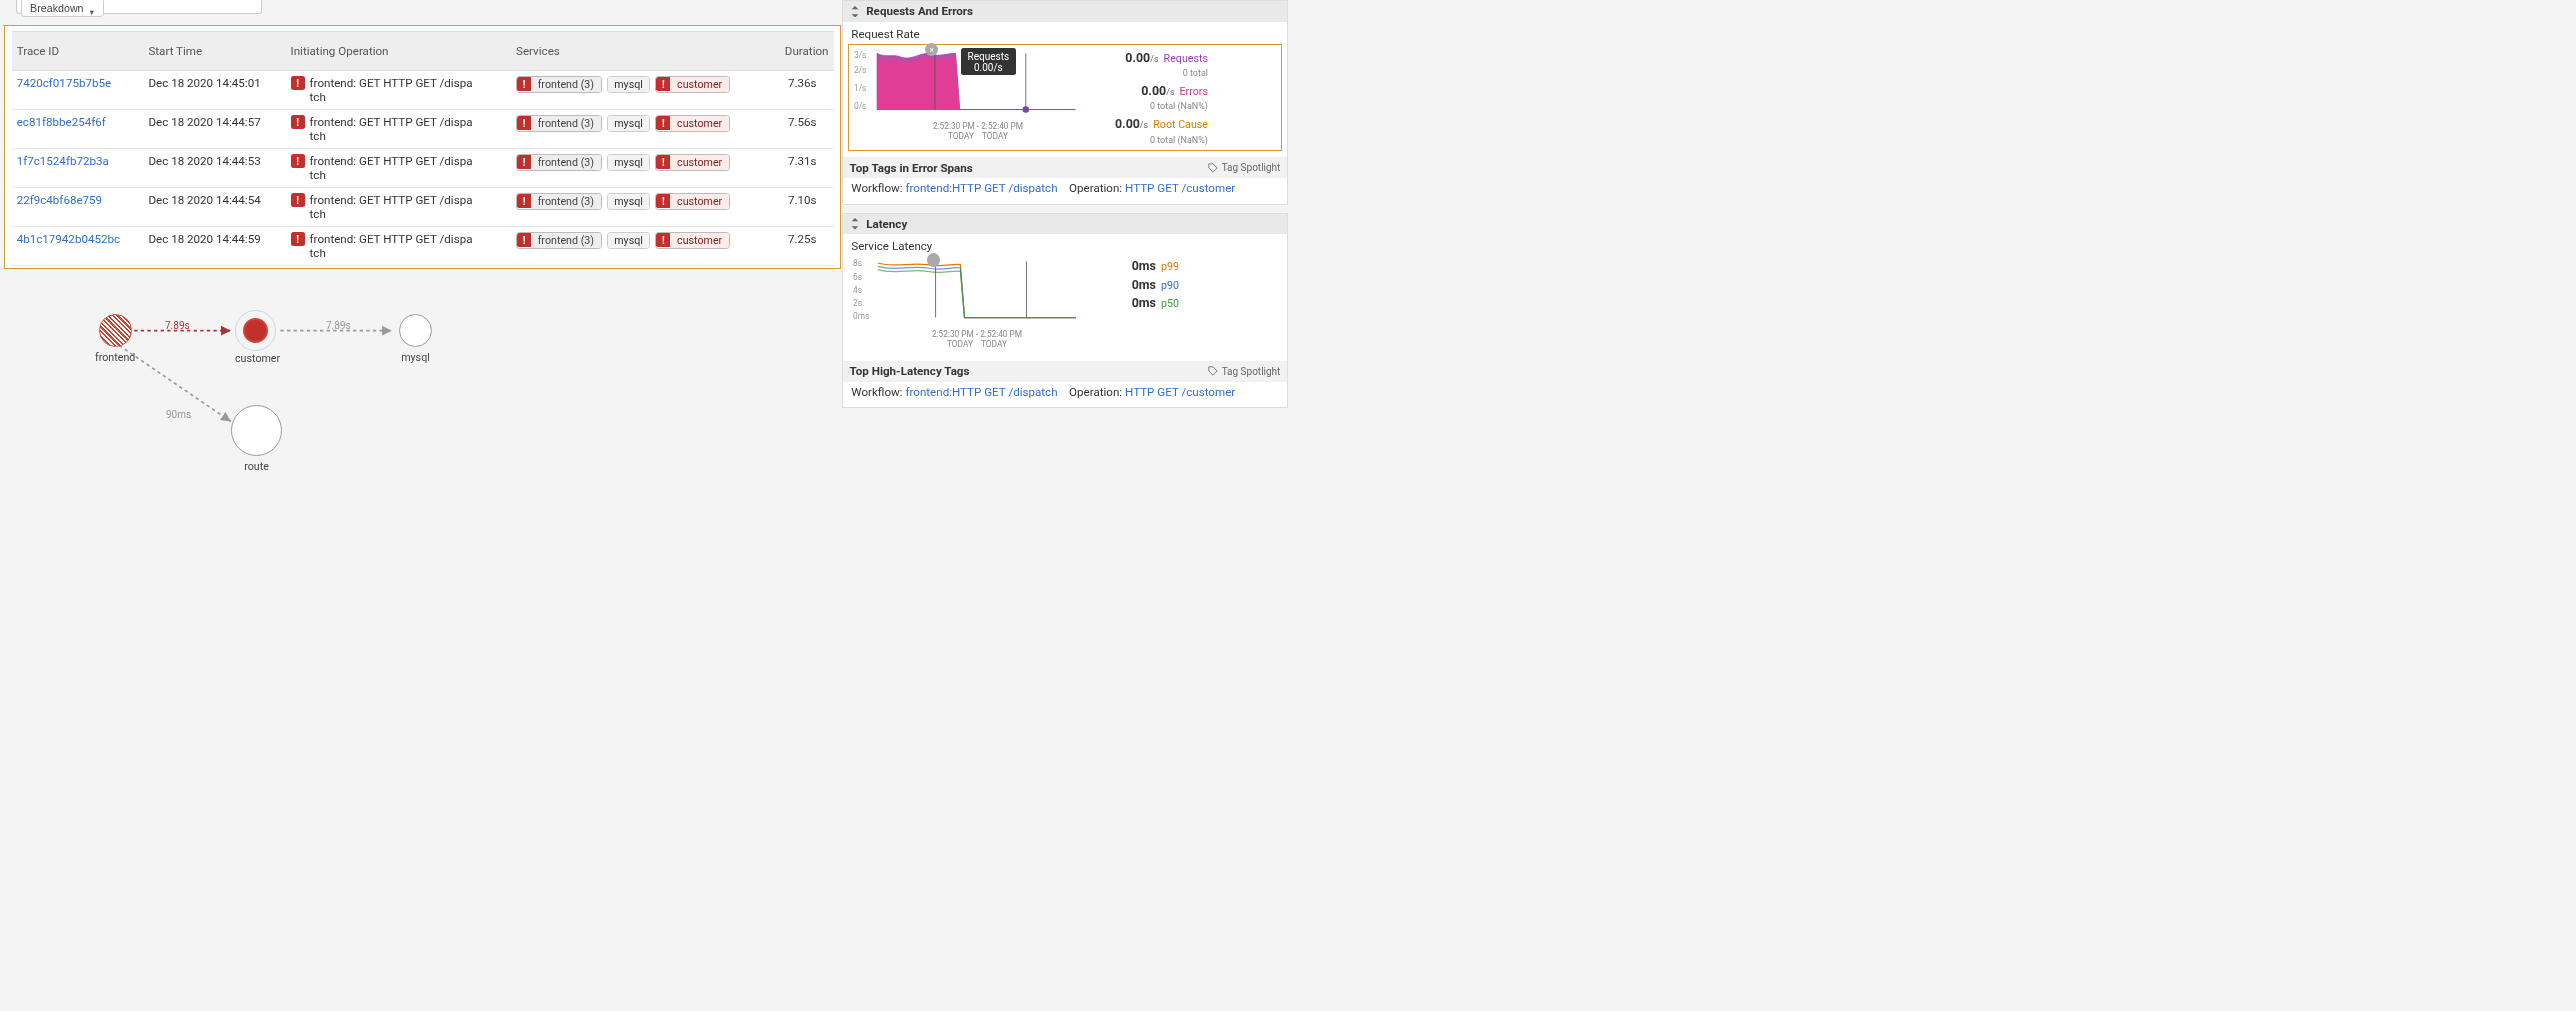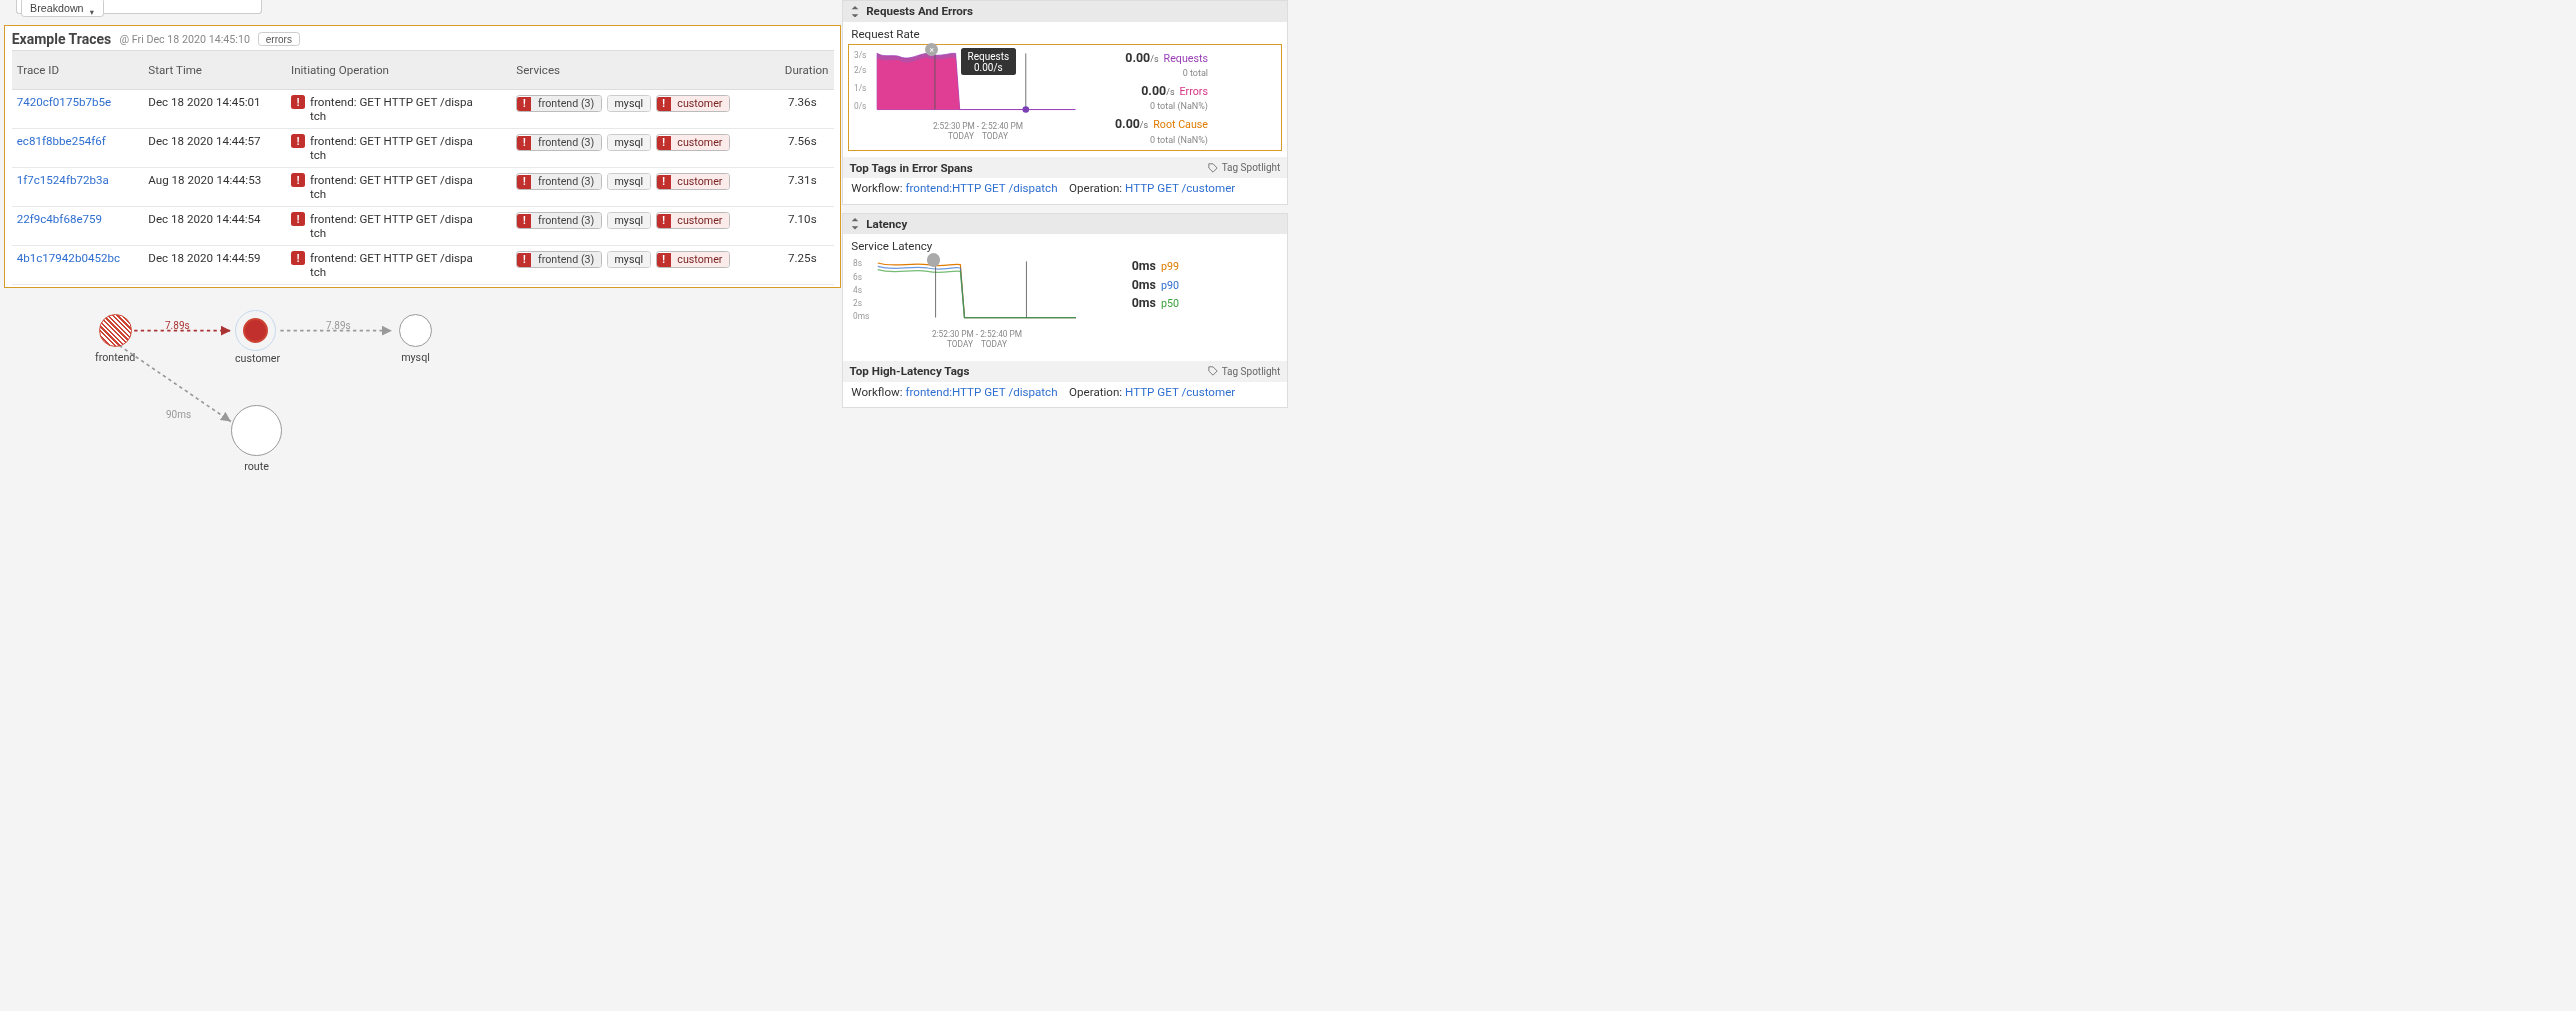--- a/index.html
+++ b/index.html
@@ -81,25 +81,20 @@
 <body>
 
 <div class="breakdown-box">
   <button class="breakdown-btn">
     <span>Breakdown</span>
     <span class="chev"></span>
   </button>
 </div>
 
 <div class="traces-panel">
-  <div class="traces-header">
-    <span class="traces-title">Example Traces</span>
-    <span class="traces-ts">@ Fri Dec 18 2020 14:45:10</span>
-    <button class="errors-pill">errors</button>
-  </div>
   <table class="traces">
     <thead>
       <tr>
         <th>Trace ID</th>
         <th>Start Time</th>
         <th>Initiating Operation</th>
         <th>Services</th>
         <th>Duration</th>
       </tr>
     </thead>
@@ -151,21 +146,21 @@
               <span class="svc-chip red">
                 <span class="warn-sq">!</span>
                 <span class="chip-label">customer</span>
               </span>
             </div>
           </td>
           <td>7.56s</td>
         </tr>
         <tr>
           <td><a class="trace-link">1f7c1524fb72b3a</a></td>
-          <td>Aug 18 2020 14:44:53</td>
+          <td>Dec 18 2020 14:44:53</td>
           <td>
             <div class="op-cell">
               <span class="warn-sq">!</span>
               <span class="op-text">frontend: GET HTTP GET /dispatch</span>
             </div>
           </td>
           <td>
             <div class="svc-cell">
               <span class="svc-chip gray">
                 <span class="warn-sq">!</span>

